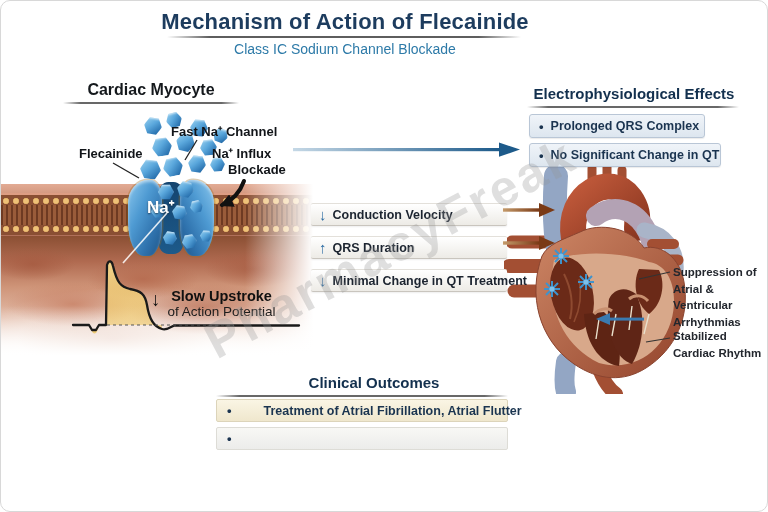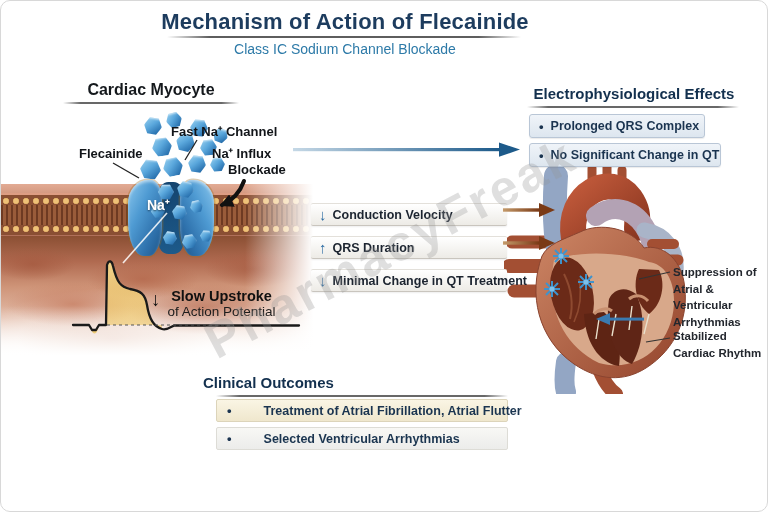--- a/index.html
+++ b/index.html
@@ -13,21 +13,21 @@
       background:linear-gradient(to right,rgba(40,40,40,0),rgba(40,40,40,.75) 12%,rgba(40,40,40,.75) 88%,rgba(40,40,40,0));}
   .subtitle{left:84px;top:40px;width:520px;text-align:center;font-size:14px;font-weight:normal;color:#2d7aa8;}
 
   .section-h{font-weight:bold;color:#13304e;}
   .myocyte-h{left:62px;top:80px;width:176px;text-align:center;font-size:16px;color:#14181c;}
   .myocyte-rule{left:62px;top:101px;width:176px;height:2px;
       background:linear-gradient(to right,rgba(40,40,40,0),rgba(40,40,40,.7) 10%,rgba(40,40,40,.7) 90%,rgba(40,40,40,0));}
   .electro-h{left:524px;top:84px;width:218px;text-align:center;font-size:15px;}
   .electro-rule{left:526px;top:105px;width:212px;height:2px;
       background:linear-gradient(to right,rgba(40,40,40,0),rgba(40,40,40,.7) 10%,rgba(40,40,40,.7) 90%,rgba(40,40,40,0));}
-  .clinical-h{left:202px;top:373px;width:292px;text-align:left;font-size:15px;}
+  .clinical-h{left:227px;top:373px;width:292px;text-align:center;font-size:15px;}
   .clinical-rule{left:215px;top:394px;width:292px;height:2px;
       background:linear-gradient(to right,rgba(40,40,40,0),rgba(40,40,40,.7) 8%,rgba(40,40,40,.7) 92%,rgba(40,40,40,0));}
 
   
   .tissue{left:-8px;top:183px;width:322px;height:172px;z-index:1;
     background:
       radial-gradient(60px 24px at 40px 80px, rgba(165,90,64,.8), transparent 70%),
       radial-gradient(80px 28px at 150px 95px, rgba(180,104,76,.8), transparent 70%),
       radial-gradient(70px 26px at 260px 85px, rgba(165,90,64,.7), transparent 70%),
       radial-gradient(90px 30px at 80px 120px, rgba(199,127,99,.8), transparent 75%),
@@ -50,21 +50,21 @@
     background:linear-gradient(to bottom,rgba(255,255,255,0),#ffffff 90%);}
 
   .channel{left:127px;top:175px;width:86px;height:80px;z-index:3;}
   .lobe{position:absolute;top:4px;width:34px;height:76px;
     background:linear-gradient(115deg,#8cc8ee 0%,#4e9ad2 38%,#2f72ad 72%,#1d5487 100%);
     box-shadow:inset 0 2px 3px rgba(255,255,255,.5), 0 0 0 1.5px rgba(150,110,40,.35);}
   .lobe.l{left:0;border-radius:60% 35% 38% 46% / 30% 25% 40% 45%;}
   .lobe.r{right:0;border-radius:35% 60% 46% 38% / 25% 30% 45% 40%;
     background:linear-gradient(245deg,#8cc8ee 0%,#4e9ad2 38%,#2f72ad 72%,#1d5487 100%);}
   .channel-slot{position:absolute;left:30px;top:6px;width:26px;height:72px;background:linear-gradient(to bottom,#14446f,#1d5a8a);border-radius:40%/18%;}
-  .ion-label{left:146px;top:194px;z-index:6;color:#ffffff;font-weight:bold;font-size:14px;text-shadow:0 1px 2px rgba(0,0,0,.55);}
+  .ion-label{left:146px;top:194px;z-index:6;color:#ffffff;font-weight:bold;font-size:17px;text-shadow:0 1px 2px rgba(0,0,0,.55);}
 
   .hex{position:absolute;z-index:4;
     background:linear-gradient(135deg,#9ed5f2 0%,#5aa7dc 45%,#2e77b4 78%,#1c568c 100%);
     clip-path:polygon(25% 5%,75% 5%,100% 50%,75% 95%,25% 95%,0% 50%);
     box-shadow:inset 0 2px 2px rgba(255,255,255,.6);}
 
   
   .ap-svg{left:68px;top:248px;z-index:5;}
   .ap-label{left:150px;top:287px;z-index:7;display:flex;gap:7px;color:#101010;}
   .ap-arrow{font-size:19px;font-weight:bold;line-height:1;margin-top:2px;}
@@ -305,21 +305,20 @@
   </div>
 
   <div class="abs clinical-h section-h">Clinical Outcomes</div>
   <div class="abs clinical-rule"></div>
   <div class="abs clin-box cbox1">
     <span class="box-bullet">•</span>
     <span class="clin-text">Treatment of Atrial Fibrillation, Atrial Flutter</span>
   </div>
   <div class="abs clin-box cbox2">
     <span class="box-bullet">•</span>
-    <span class="clin-text">Selected Ventricular Arrhythmias</span>
   </div>
 
   <svg class="abs overlay-svg" width="768" height="512" viewBox="0 0 768 512">
     <defs>
       <marker id="ah" viewBox="0 0 10 10" refX="8" refY="5" markerWidth="3.4" markerHeight="3.4" orient="auto-start-reverse">
         <path d="M0,0 L10,5 L0,10 z" fill="#111"></path>
       </marker>
     </defs>
     <line x1="196" y1="139" x2="184" y2="159" stroke="#222" stroke-width="1.3"></line>
     <line x1="112" y1="162" x2="138" y2="177" stroke="#222" stroke-width="1.3"></line>

